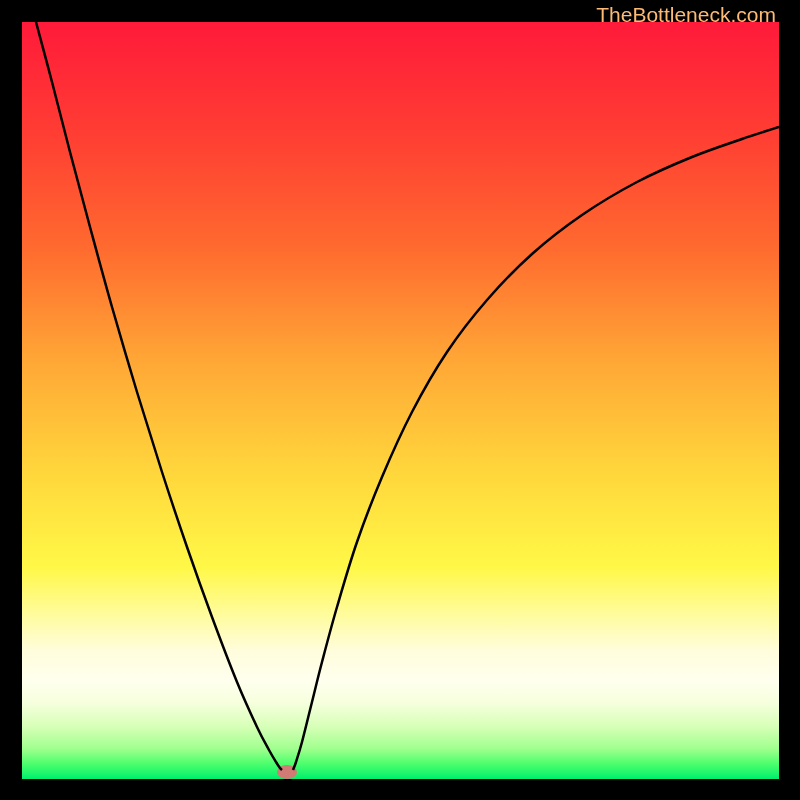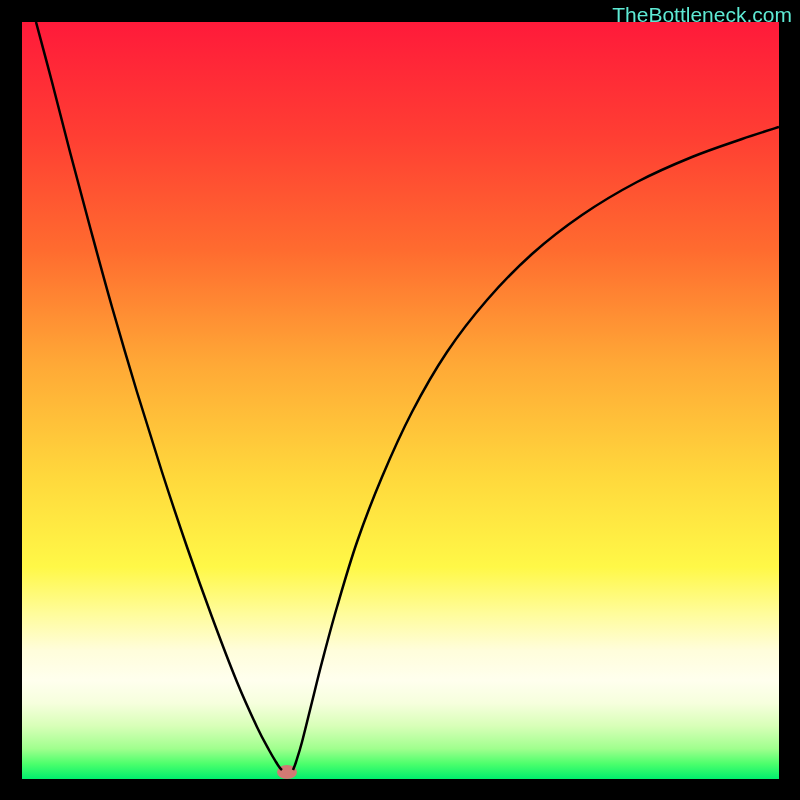--- a/index.html
+++ b/index.html
@@ -14,22 +14,22 @@
     .chart-container {
       position: absolute;
       top: 22px;
       left: 22px;
       width: 757px;
       height: 757px;
     }
     .watermark {
       position: absolute;
       top: 3px;
-      right: 8px;
-      color: #5eead4;
+      right: 24px;
+      color: #fdba74;
       font-size: 21px;
       font-weight: 500;
       z-index: 10;
     }
     svg {
       display: block;
     }
   </style>
 </head>
 <body>

